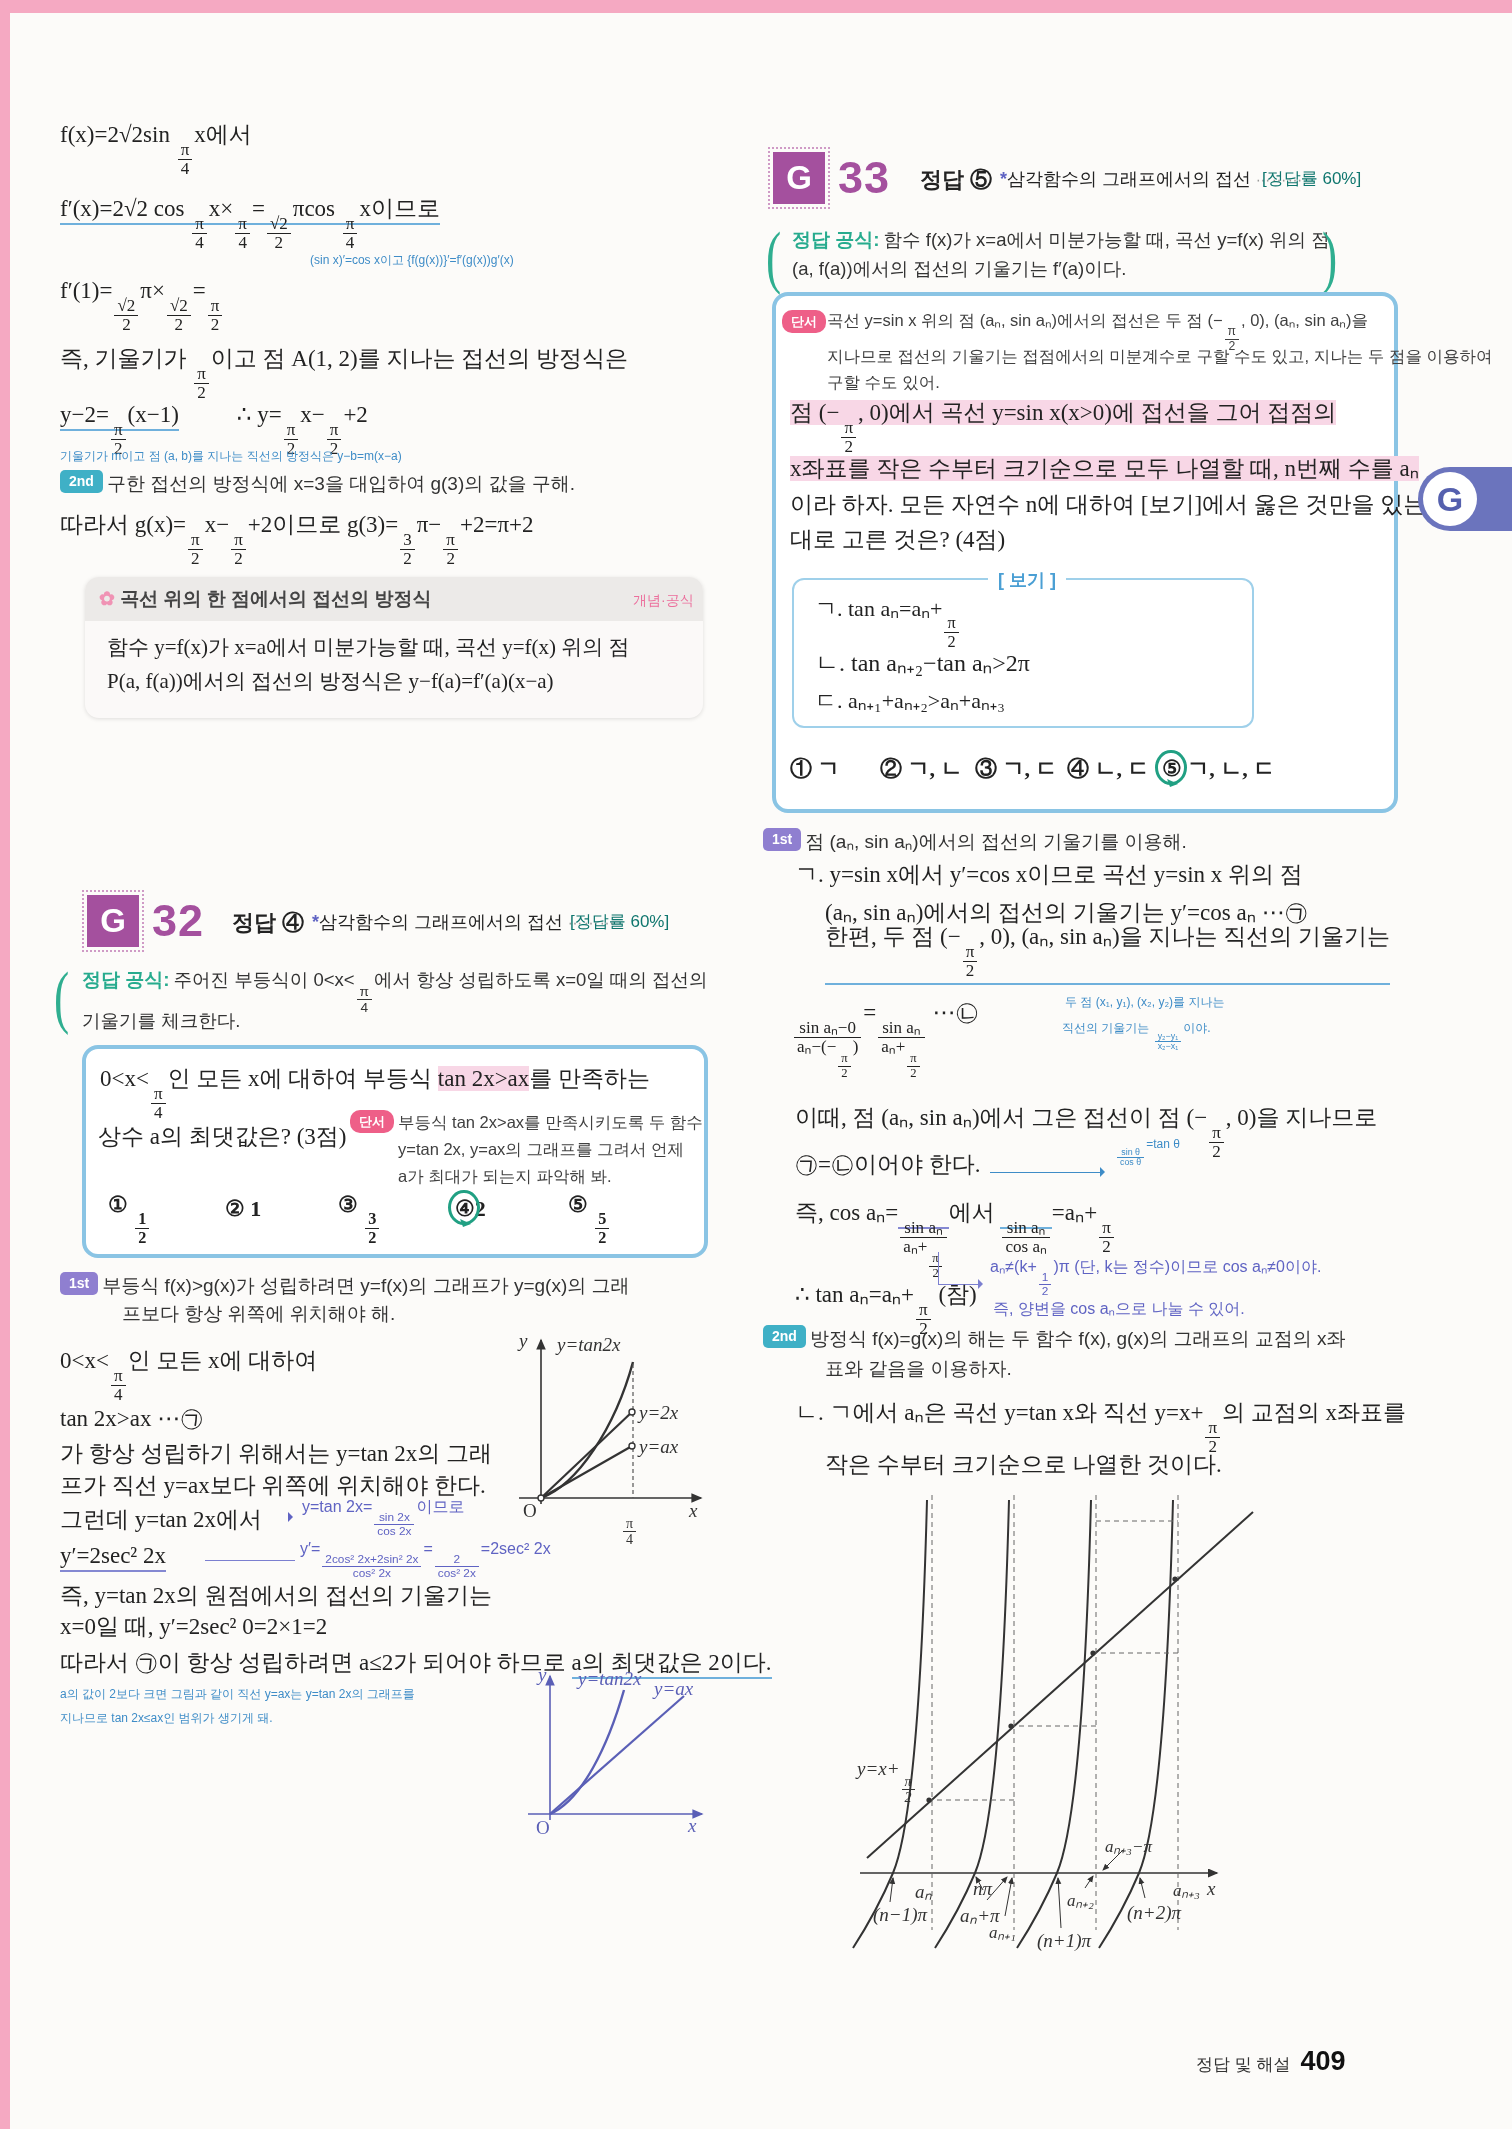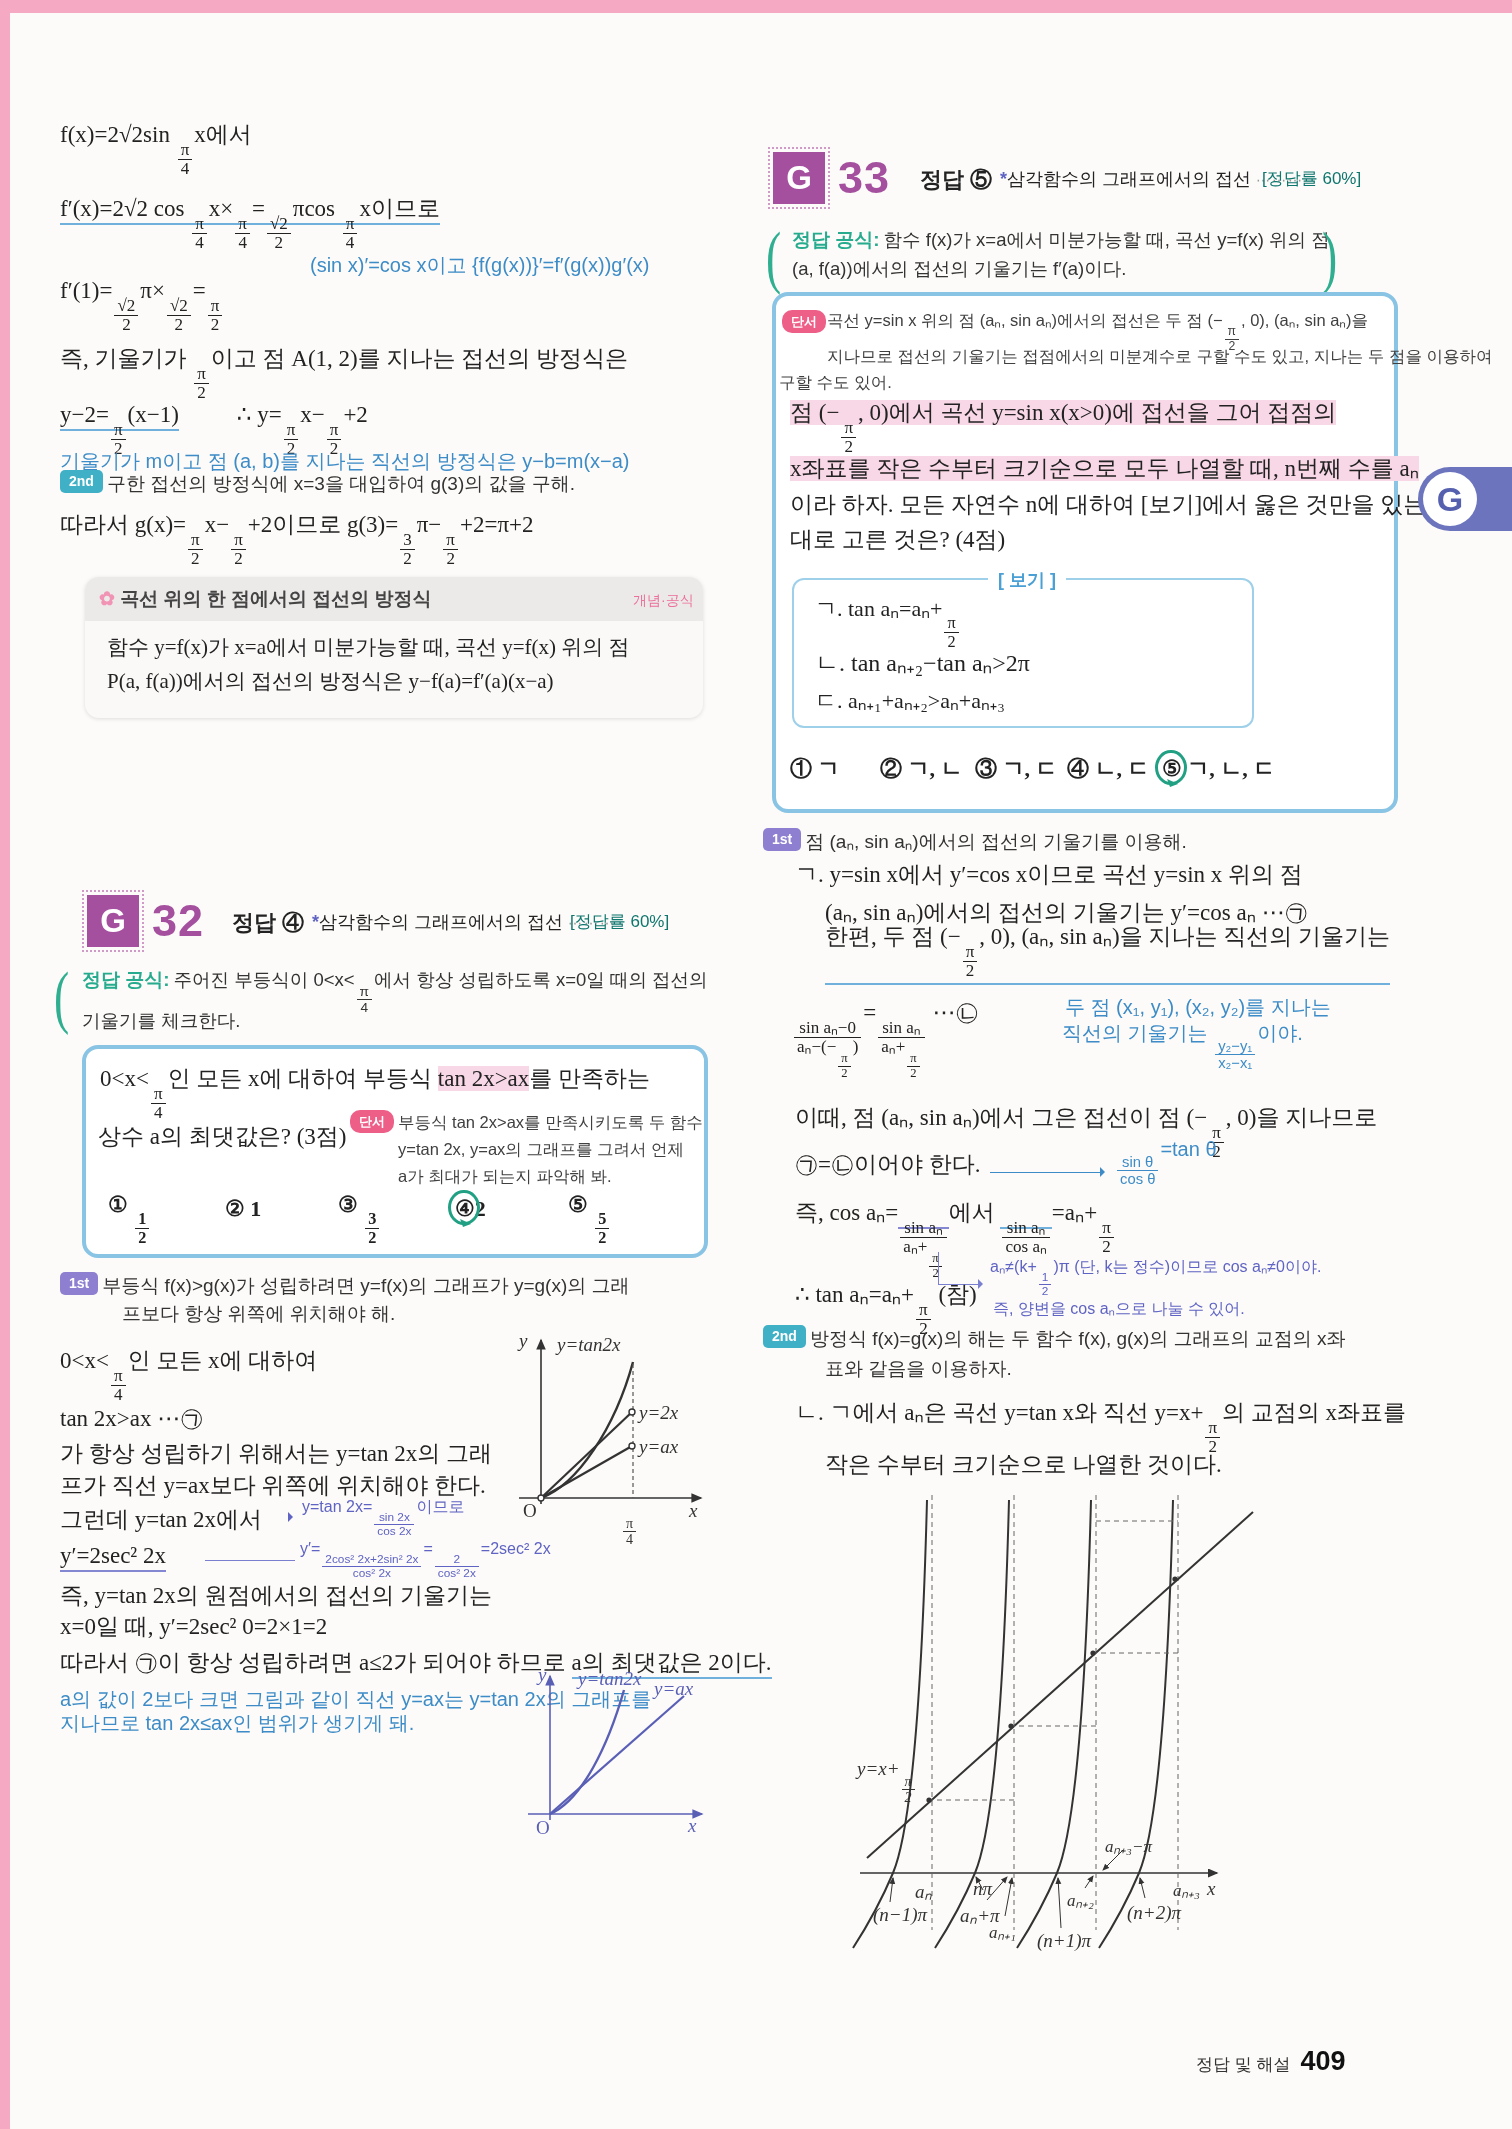--- a/index.html
+++ b/index.html
@@ -2,21 +2,21 @@
 <html><head>
 <meta charset="utf-8">
 <style>
   html,body{margin:0;padding:0;}
   body{width:1512px;height:2129px;position:relative;background:#fcfbf9;overflow:hidden;
        font-family:"Liberation Serif",serif;color:#222;}
   .t{position:absolute;white-space:nowrap;line-height:1.15;}
   .serif{font-family:"Liberation Serif",serif;font-size:23px;}
   .sans{font-family:"Liberation Sans",sans-serif;}
   .step-txt{font-family:"Liberation Sans",sans-serif;font-size:19px;color:#333;}
-  .note-sky{font-family:"Liberation Sans",sans-serif;font-size:20px;color:#3e8cc7;}
+  .note-sky{font-family:"Liberation Sans",sans-serif;font-size:12px;color:#3e8cc7;}
   .note-ind{font-family:"Liberation Sans",sans-serif;font-size:16px;color:#5f63c3;}
   .note-rose{font-family:"Liberation Sans",sans-serif;font-size:16.5px;color:#404040;line-height:1.5;}
   .u-sky{border-bottom:2.5px solid #6fb0dc;padding-bottom:2px;}
   .u-ind{border-bottom:2.5px solid #8488d2;padding-bottom:2px;}
   .frac{display:inline-flex;flex-direction:column;text-align:center;vertical-align:-0.75em;
         line-height:1.1;font-size:0.74em;margin:0 2px;}
   .frac .fn{border-bottom:1.4px solid currentColor;padding:0 3px;}
   .frac .fd{padding:0 3px;}
   .badge{display:inline-block;color:#fff;border-radius:5px;font:bold 14px/21px "Liberation Sans",sans-serif;
          padding:1px 9px;vertical-align:4px;}
@@ -263,21 +263,21 @@
   <div class="t gf-text" style="left:792px;top:256px">(a, f(a))에서의 접선의 기울기는 f′(a)이다.</div>
   <div class="brace" style="left:1318px;top:222px">)</div>
 
   <div class="box-blue" style="left:772px;top:292px;width:618px;height:513px"></div>
   <div class="t" style="left:782px;top:310px"><span class="badge b-clue">단서</span></div>
   <div class="t note-rose" style="left:827px;top:308px">곡선 y=sin x 위의 점 (aₙ, sin aₙ)에서의 접선은 두 점 (−<span class="frac">
         <span class="fn">π</span>
         <span class="fd">2</span>
       </span>, 0), (aₙ, sin aₙ)을</div>
   <div class="t note-rose" style="left:827px;top:344px">지나므로 접선의 기울기는 접점에서의 미분계수로 구할 수도 있고, 지나는 두 점을 이용하여</div>
-  <div class="t note-rose" style="left:779px;top:370px">구할 수도 있어.</div>
+  <div class="t note-rose" style="left:827px;top:370px">구할 수도 있어.</div>
   <div class="t serif" style="left:790px;top:400px"><span class="hl">점 (−<span class="frac">
           <span class="fn">π</span>
           <span class="fd">2</span>
         </span>, 0)에서 곡선 y=sin x(x&gt;0)에 접선을 그어 접점의</span></div>
   <div class="t serif" style="left:790px;top:456px"><span class="hl">x좌표를 작은 수부터 크기순으로 모두 나열할 때, n번째 수를 aₙ</span></div>
   <div class="t serif" style="left:790px;top:492px">이라 하자. 모든 자연수 n에 대하여 [보기]에서 옳은 것만을 있는</div>
   <div class="t serif" style="left:790px;top:527px">대로 고른 것은? (4점)</div>
 
   <div class="boki" style="left:792px;top:578px;width:458px;height:146px"></div>
   <div class="boki-label" style="left:988px;top:568px">[ 보기 ]</div>

